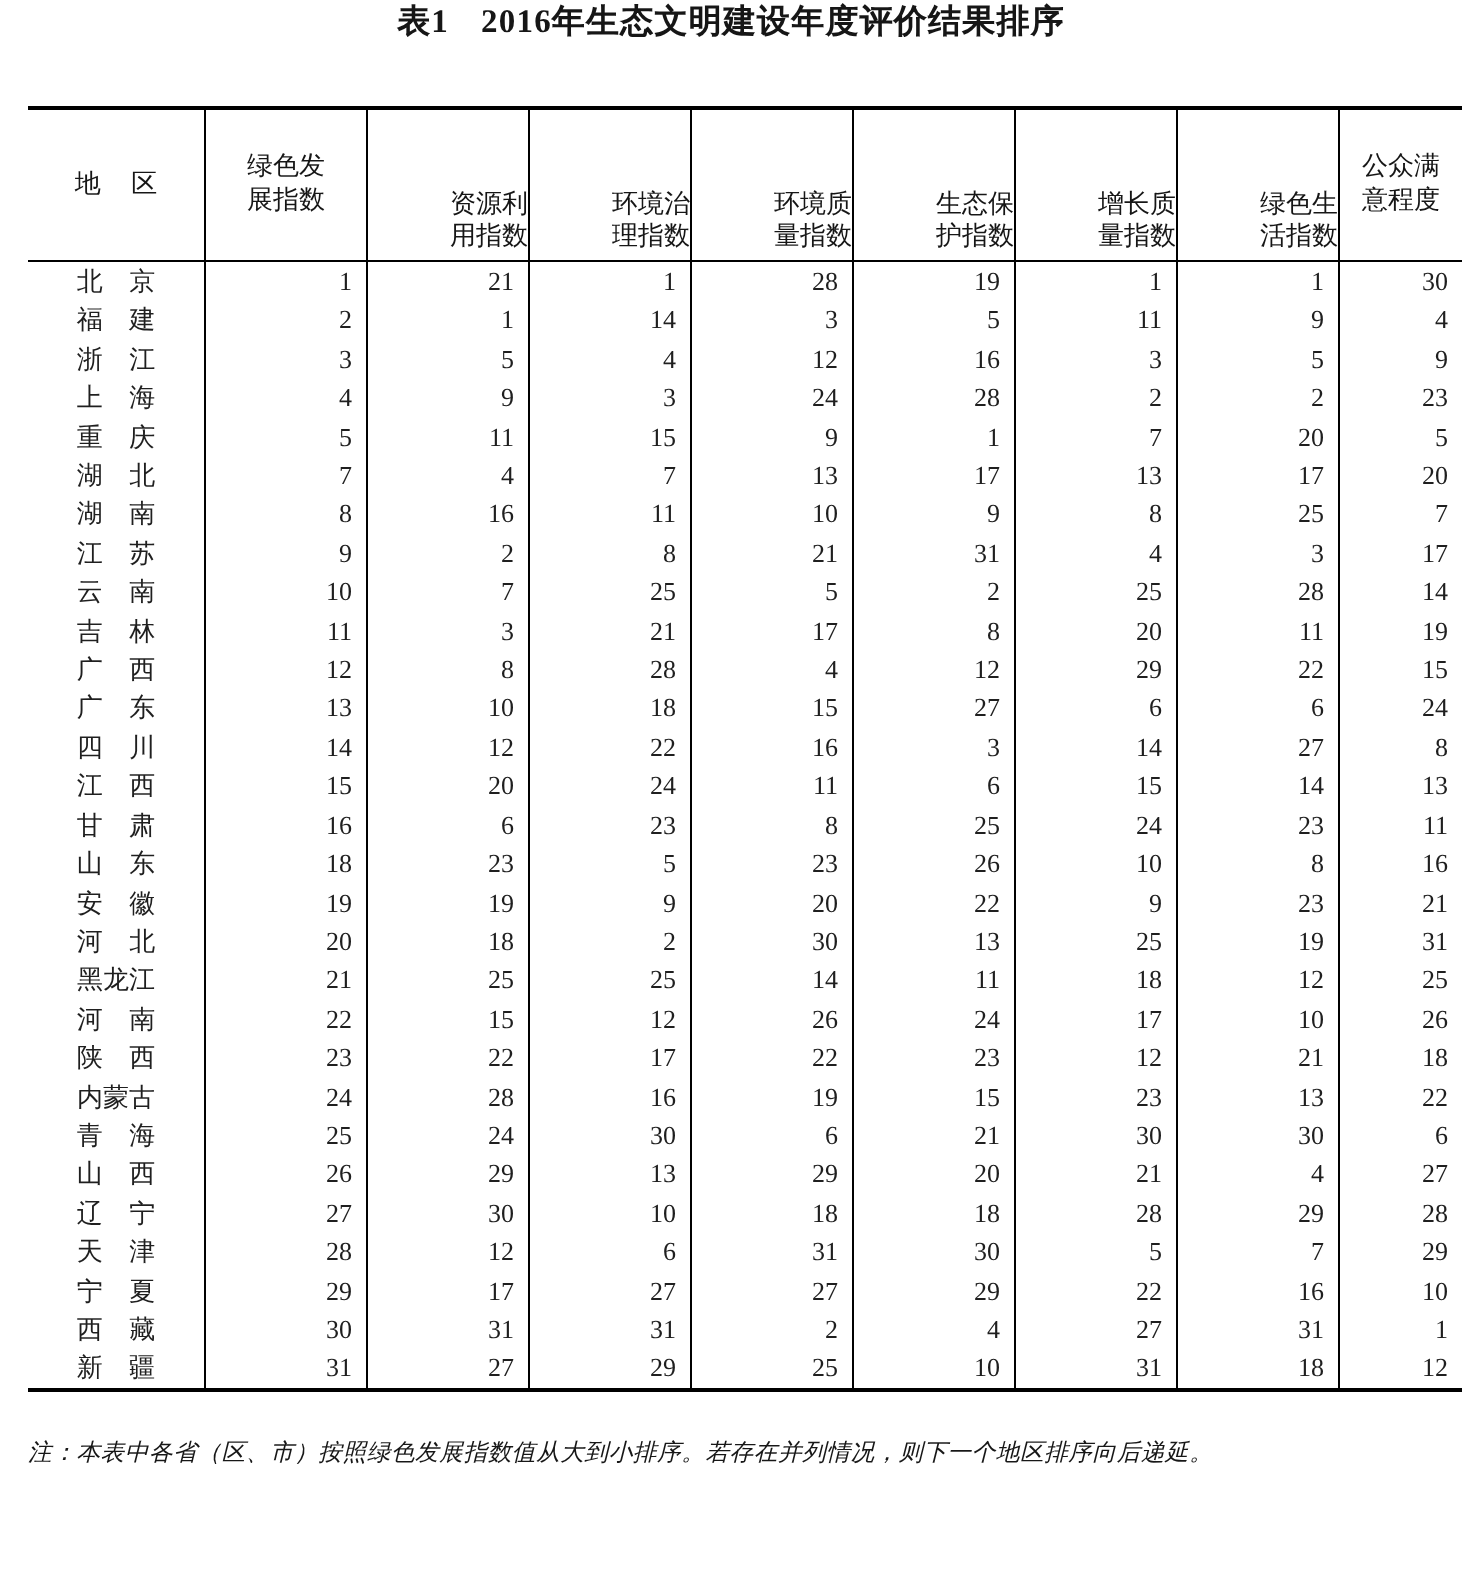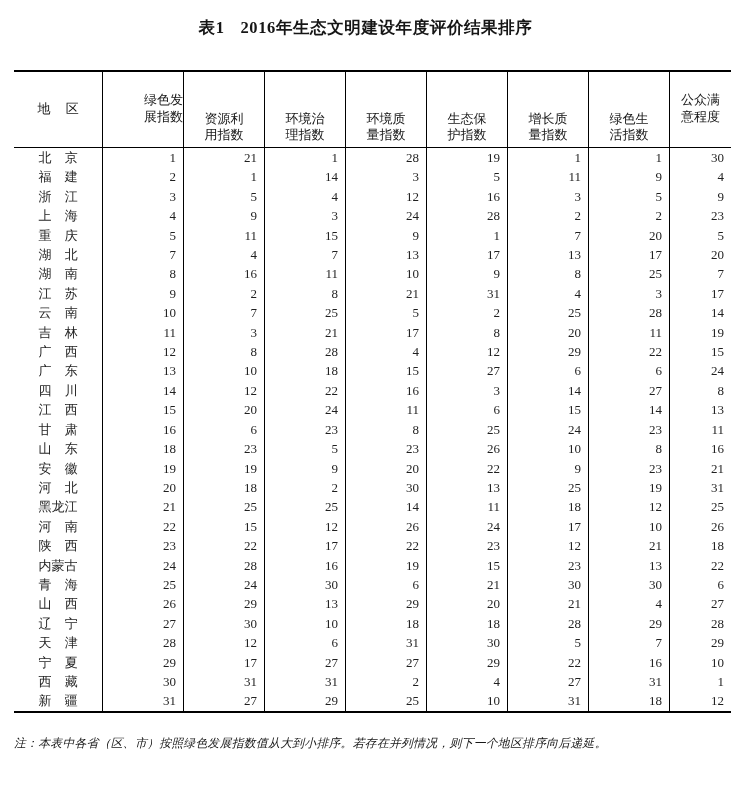--- a/index.html
+++ b/index.html
@@ -20,21 +20,21 @@
     height: 787px;
     box-sizing: border-box;
   }
 
   
   .title {
     text-align: center;
     font-size: 16.5px;
     font-weight: bold;
     letter-spacing: 0.6px;
-    padding-top: 17px;
+    padding-top: 0;
     padding-bottom: 0;
     color: #161616;
   }
   .title .tnum {
     font-family: "Liberation Serif", serif;
   }
   .title-gap {
     display: inline-block;
     width: 16px;
   }
@@ -73,28 +73,28 @@
     vertical-align: middle;
     text-align: center;
     height: 72px;
     border-right: 1.1px solid #000;
     border-bottom: 1.1px solid #000;
     letter-spacing: 6px;
     padding-left: 6px;
   }
   th.green-head {
     vertical-align: middle;
-    text-align: right;
+    text-align: center;
     height: 72px;
     border-right: 1.1px solid #000;
     border-bottom: 1.1px solid #000;
     padding-bottom: 2px;
   }
   th.sub-head {
-    text-align: center;
+    text-align: right;
     vertical-align: bottom;
     height: 72px;
     border-left: 1.1px solid #000;
     border-top: 1.1px solid #000;
     border-bottom: 1.1px solid #000;
     padding-bottom: 3px;
   }
   th.sub-head.first-sub {
     border-left: none;
   }

